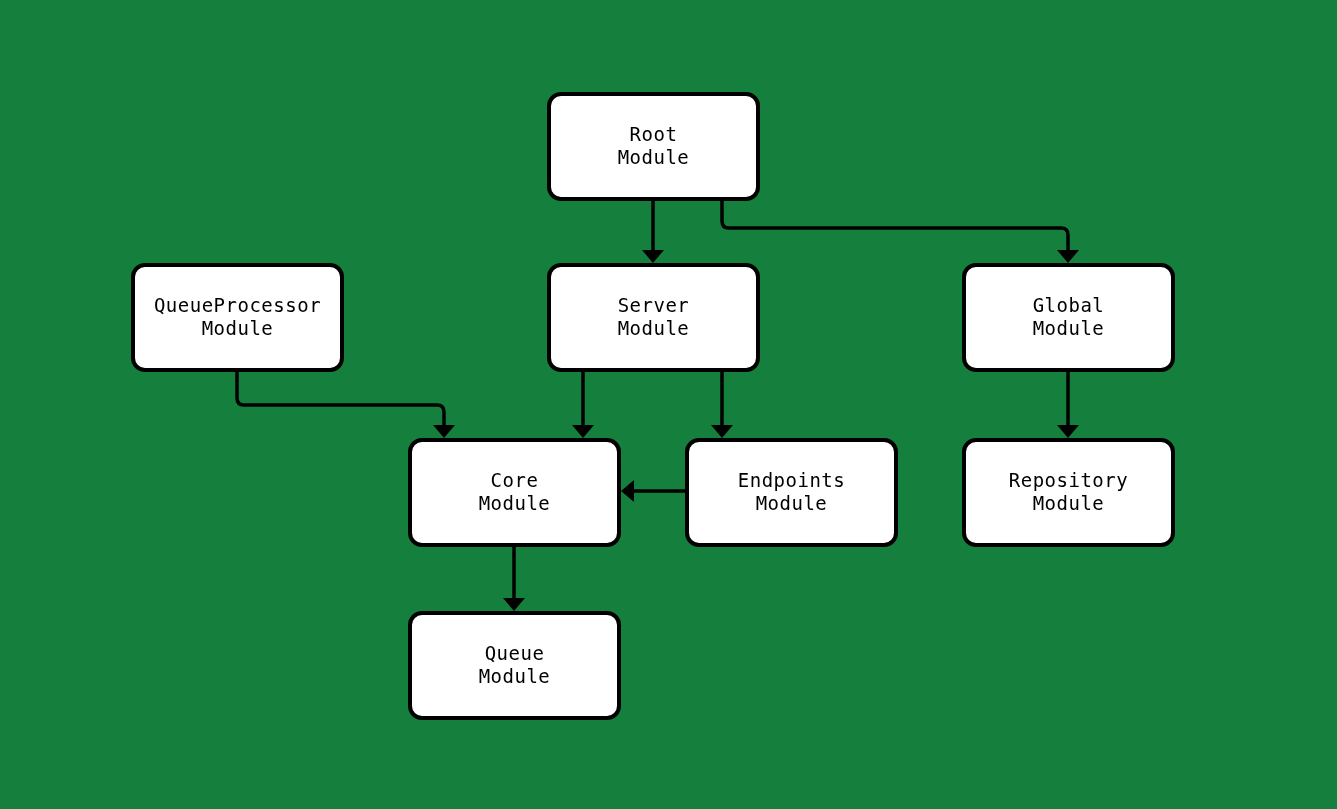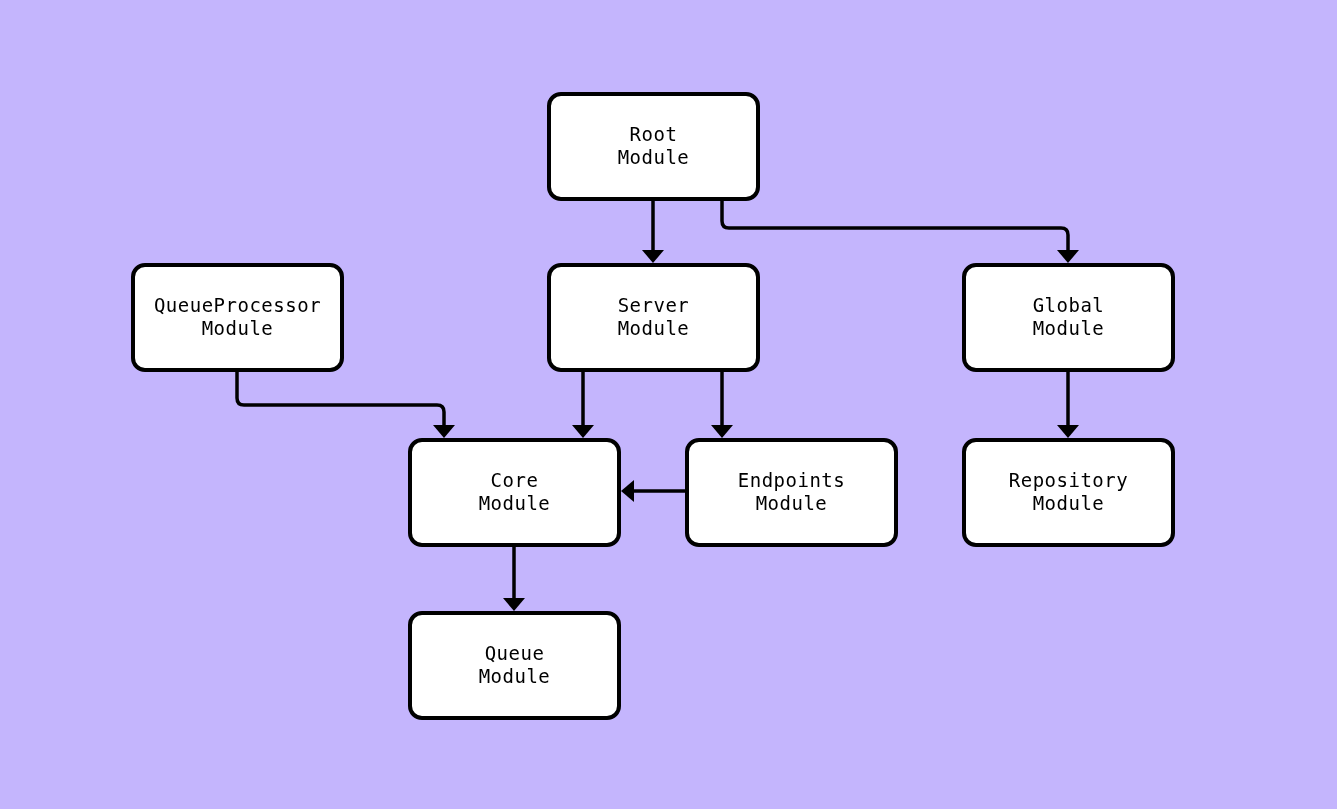--- a/index.html
+++ b/index.html
@@ -11,21 +11,21 @@
   body {
     width: 1337px;
     height: 809px;
     font-family: "DejaVu Sans Mono", "Liberation Mono", monospace;
     overflow: hidden;
   }
   #diagram-root {
     position: relative;
     width: 1337px;
     height: 809px;
-    background: #c4b5fd;
+    background: #15803d;
   }
   svg#graph {
     display: block;
     width: 1337px;
     height: 809px;
   }
   .node-box {
     fill: #ffffff;
     stroke: #000000;
     stroke-width: 4;

